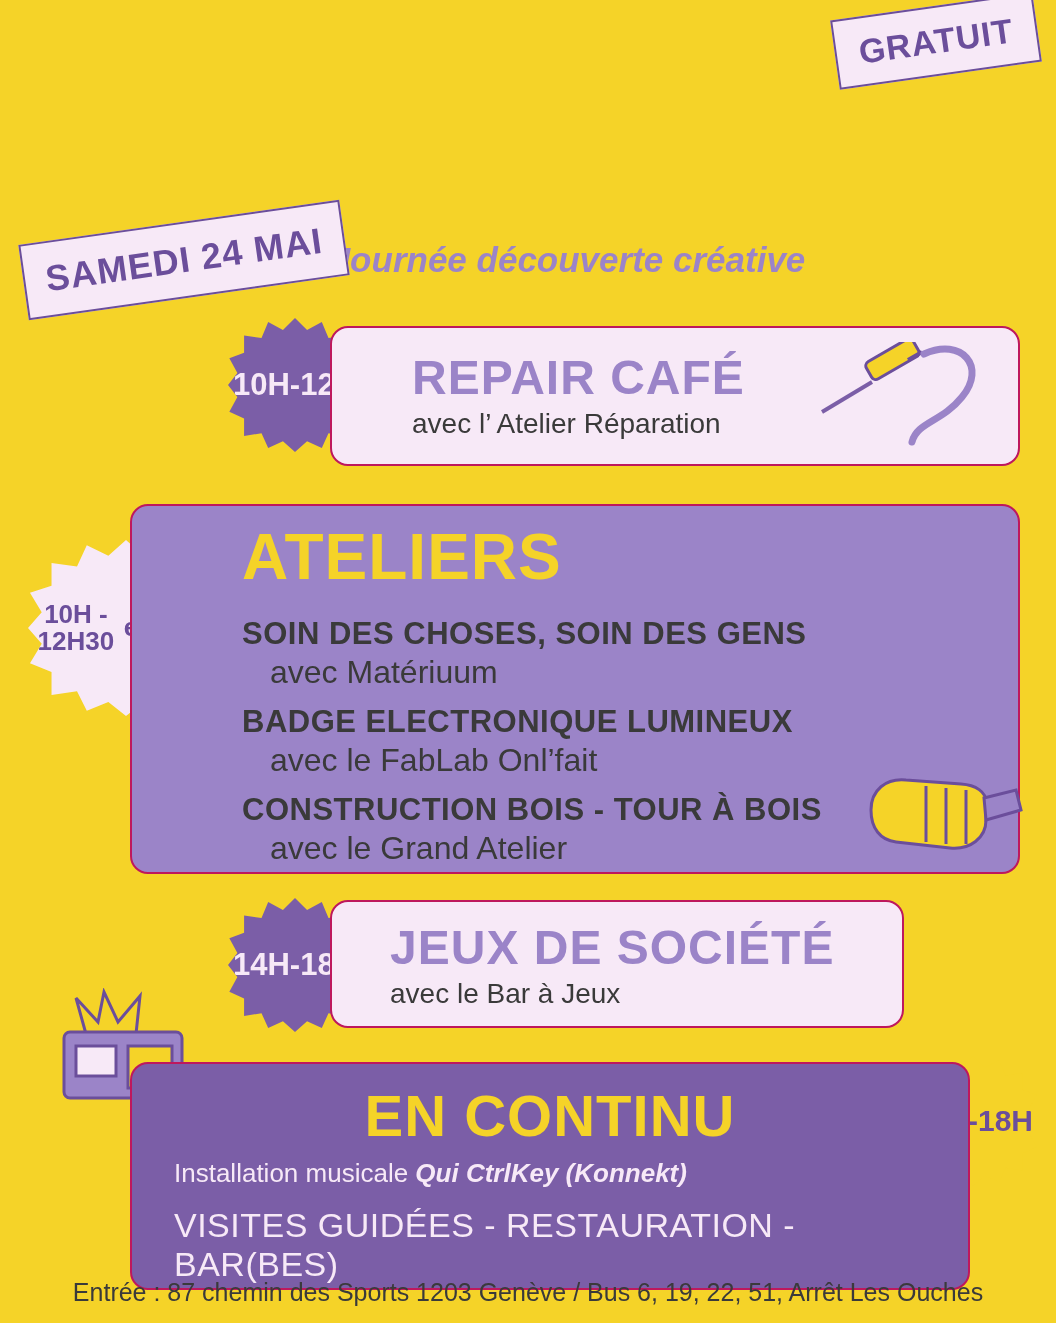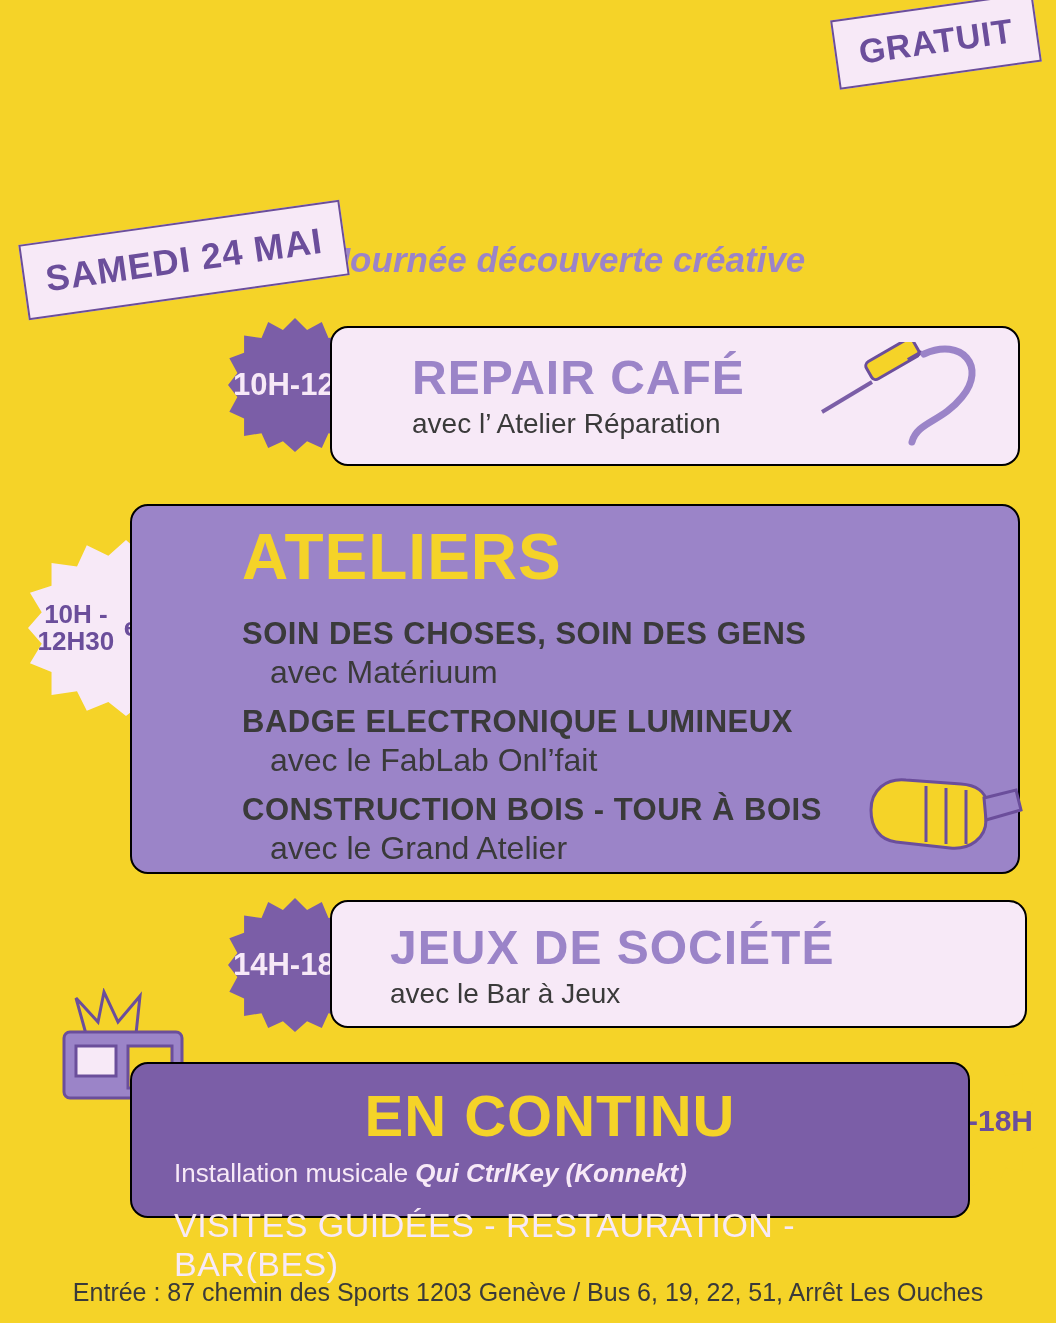--- a/index.html
+++ b/index.html
@@ -75,21 +75,21 @@
   .burst.purple{background:#7B5EA7;color:#F7E9F7;}
   .burst.light{background:#F7E9F7;color:#6B4E9B;}
   .burst.yellow{background:#F5D328;color:#6B4E9B;}
 
   .burst-repair{left:228px;top:318px;width:134px;height:134px;font-size:31px;}
   .burst-ateliers{left:28px;top:540px;width:196px;height:176px;font-size:26px;}
   .burst-jeux{left:228px;top:898px;width:134px;height:134px;font-size:31px;}
   .burst-continu{right:18px;top:1056px;width:130px;height:130px;font-size:30px;}
 
   
-  .panel{position:absolute;border:2px solid #000000;border-radius:18px;box-sizing:border-box;}
+  .panel{position:absolute;border:2px solid #be185d;border-radius:18px;box-sizing:border-box;}
   .panel-repair{
     left:330px;top:326px;width:690px;height:140px;
     background:#F7E9F7;
   }
   .panel-repair .h{
     position:absolute;left:80px;top:22px;
     color:#9B84C8;font-size:48px;font-weight:bold;letter-spacing:1px;
   }
   .panel-repair .s{
     position:absolute;left:80px;top:80px;
@@ -107,34 +107,34 @@
   }
   .wk{position:absolute;left:110px;}
   .wk .t{font-size:31px;font-weight:bold;color:#3a3a3a;letter-spacing:.5px;}
   .wk .w{font-size:32px;color:#3a3a3a;margin-top:2px;margin-left:28px;}
   .wk1{top:110px;}
   .wk2{top:198px;}
   .wk3{top:286px;}
   .hand{position:absolute;right:-8px;bottom:12px;width:160px;height:110px;}
 
   .panel-jeux{
-    left:330px;top:900px;width:697px;height:128px;
+    left:330px;top:900px;width:574px;height:128px;
     background:#F7E9F7;
   }
   .panel-jeux .h{
     position:absolute;left:58px;top:18px;
     color:#9B84C8;font-size:48px;font-weight:bold;letter-spacing:1px;
   }
   .panel-jeux .s{
     position:absolute;left:58px;top:76px;
     color:#3a3a3a;font-size:28px;
   }
 
   .panel-continu{
-    left:130px;top:1062px;width:840px;height:156px;
+    left:130px;top:1062px;width:840px;height:228px;
     background:#7B5EA7;
   }
   .panel-continu .h{
     position:absolute;left:0;right:0;top:18px;text-align:center;
     color:#F5D328;font-size:58px;font-weight:bold;letter-spacing:1px;
   }
   .panel-continu .l1{
     position:absolute;left:42px;top:94px;
     color:#F7E9F7;font-size:26px;
   }

